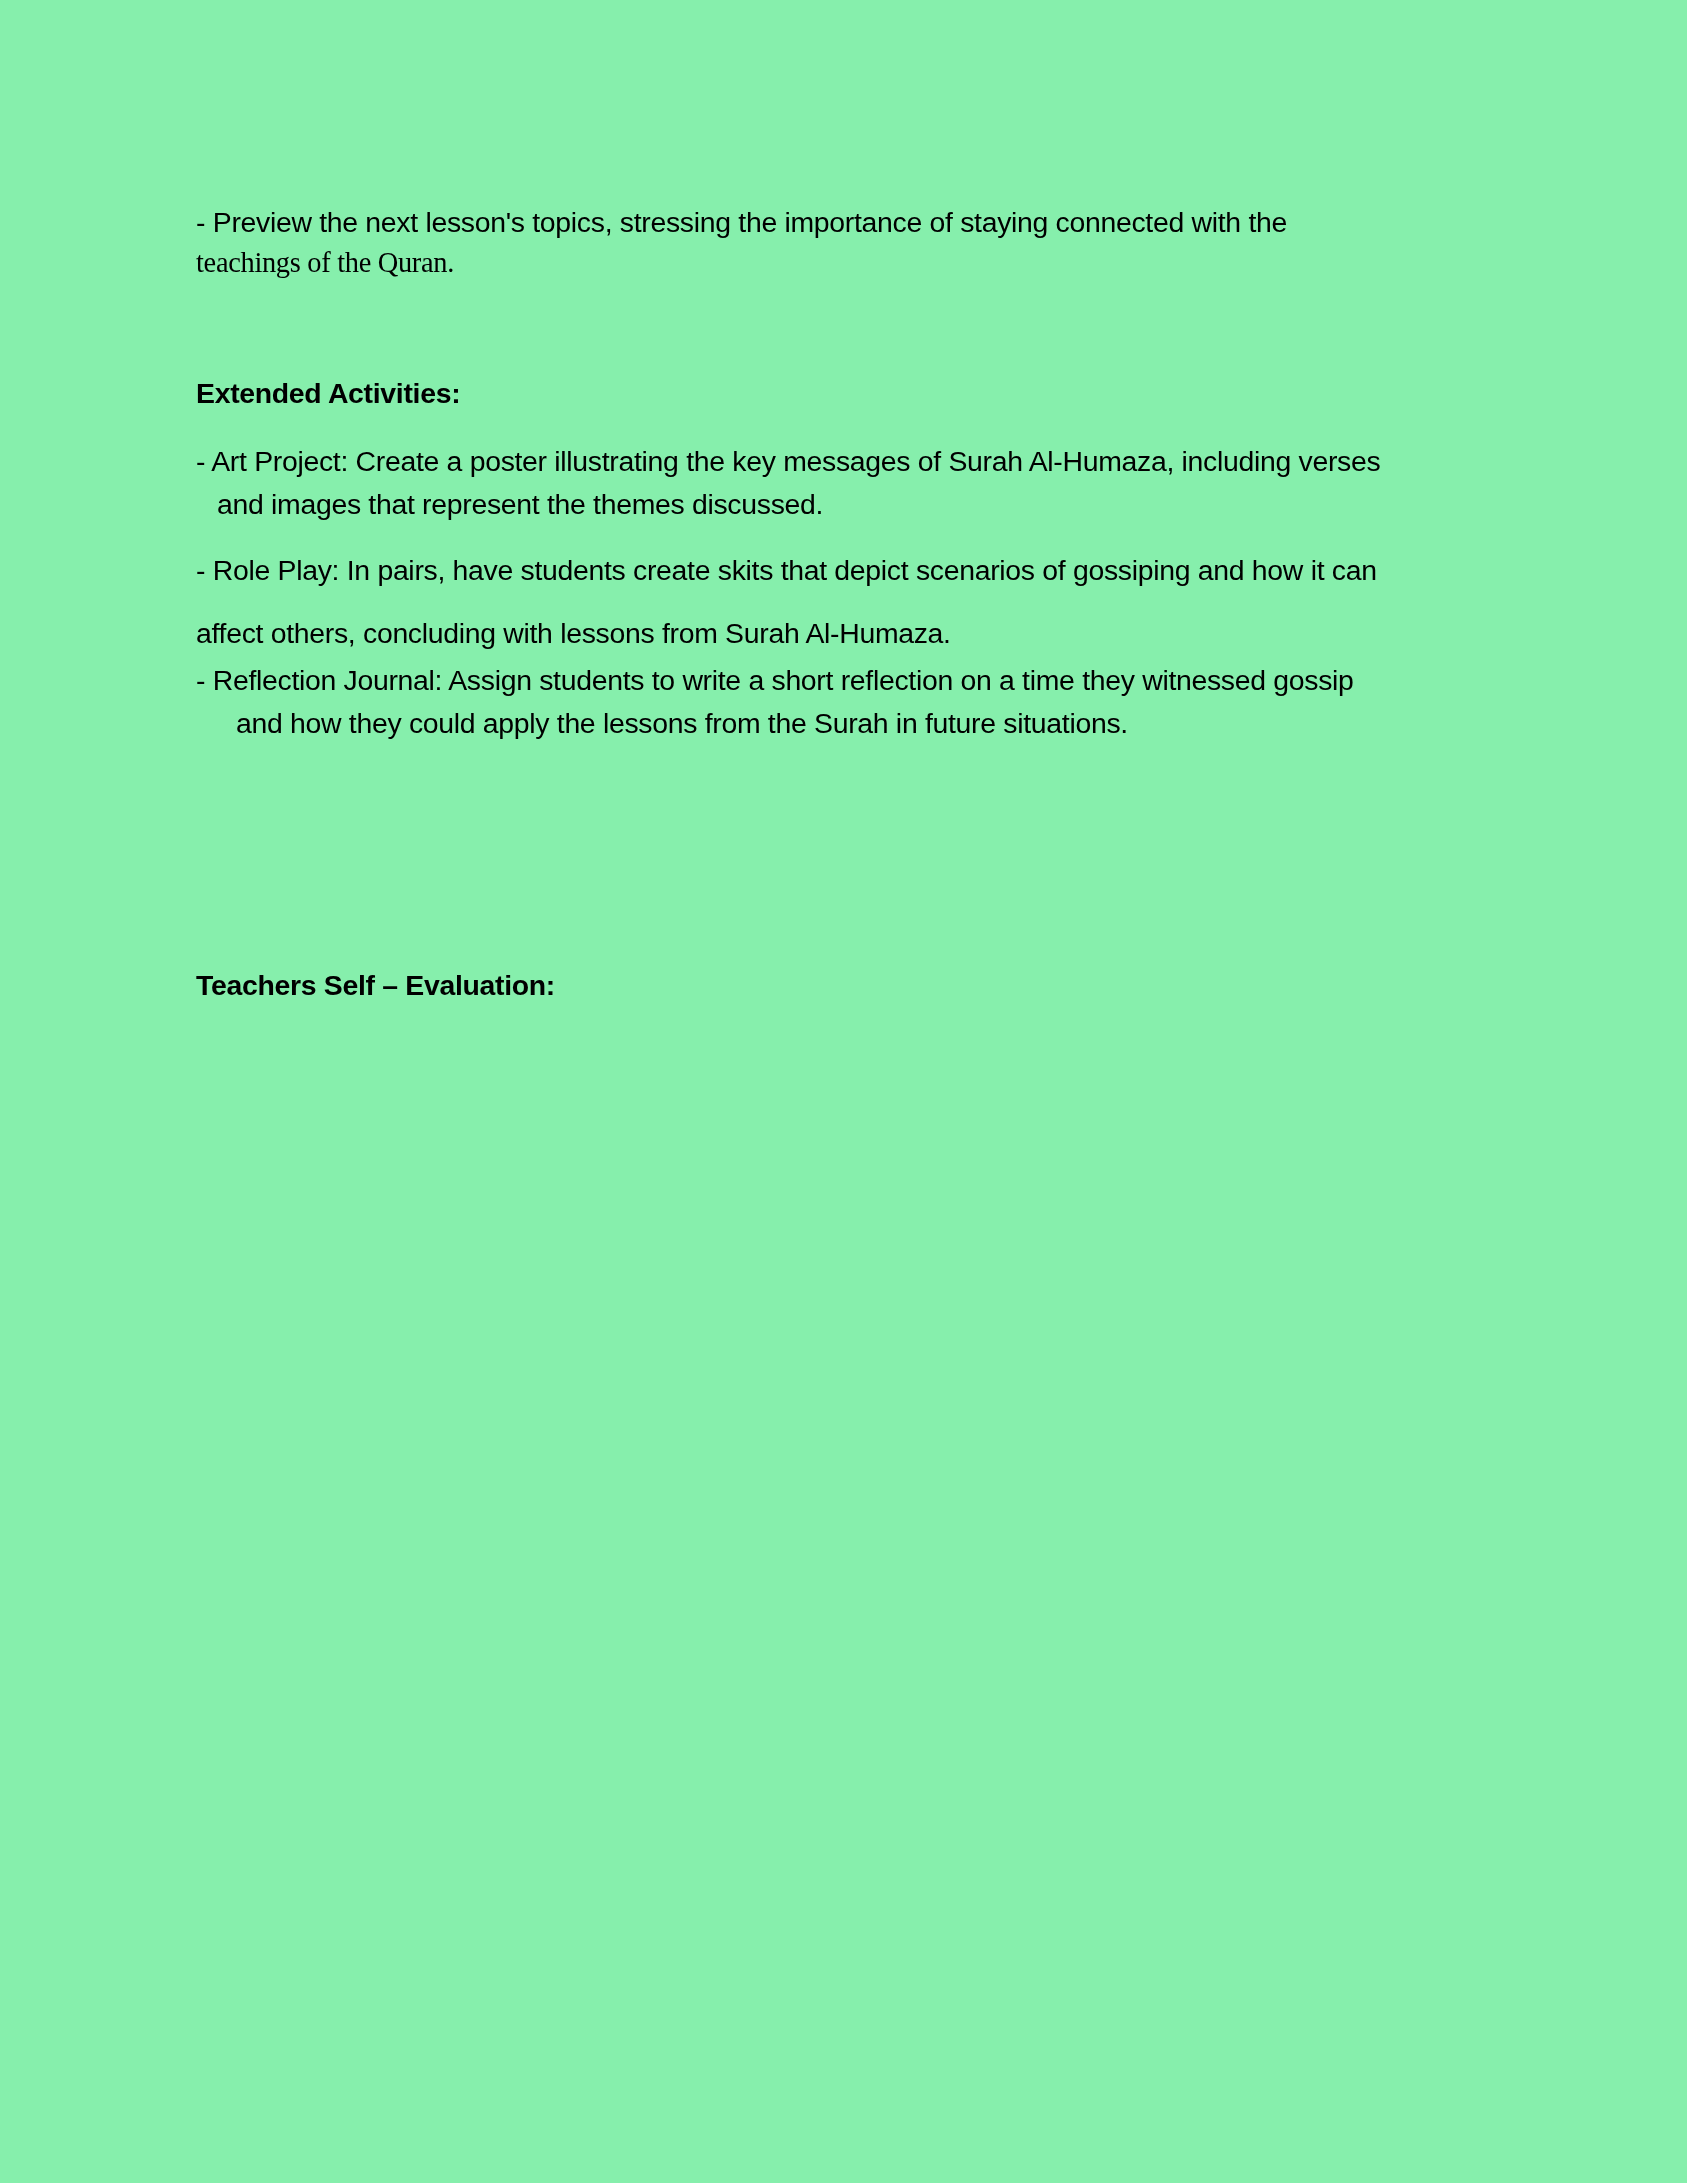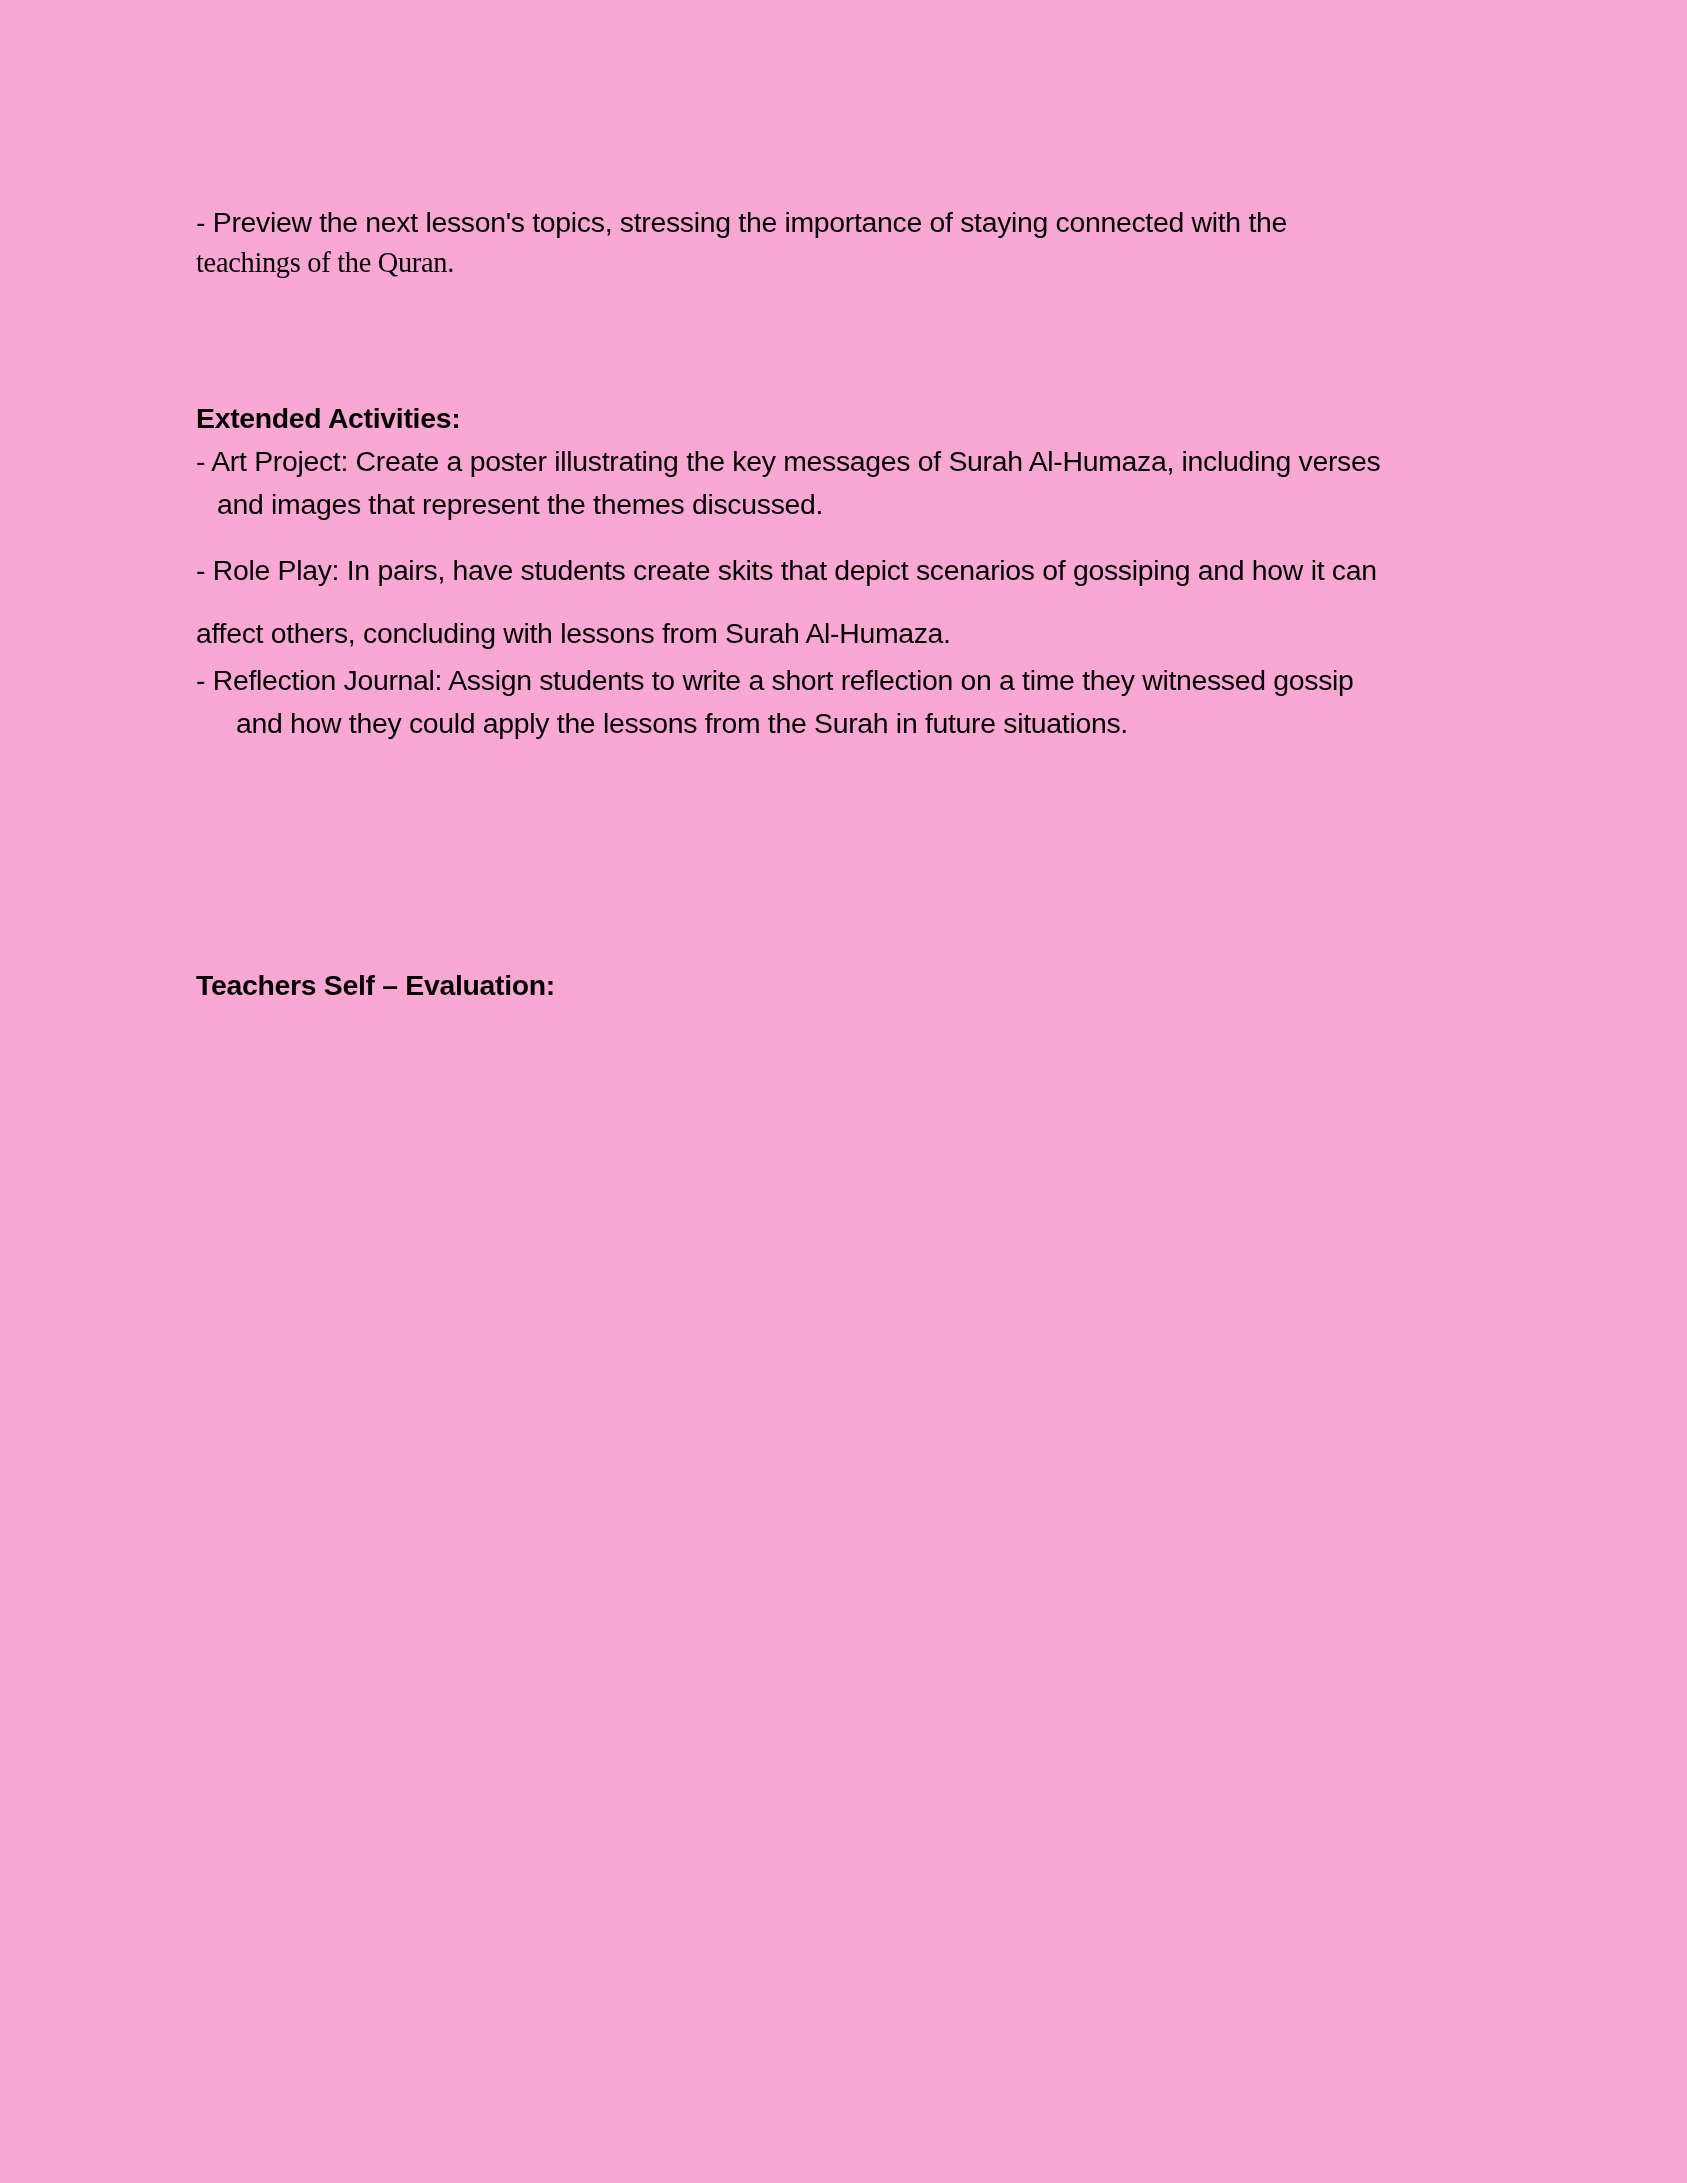--- a/index.html
+++ b/index.html
@@ -1,17 +1,17 @@
 <!DOCTYPE html>
 <html style="font-size:10.6px"><head>
   <meta charset="utf-8">
   <style>
     html, body { margin: 0; padding: 0; background: #ffffff; }
     body { width: 1687px; height: 2183px; position: relative; overflow: hidden; }
-    .page { position: absolute; left: 0; top: 0; width: 1687px; height: 2183px; background: #f9a8d4; }
+    .page { position: absolute; left: 0; top: 0; width: 1687px; height: 2183px; background: #86efac; }
     .line {
       position: absolute;
       left: 196px;
       white-space: nowrap;
       font-family: "Liberation Sans", sans-serif;
       font-size: 28.4px;
       line-height: 28.4px;
       letter-spacing: -0.3px;
       color: #000000;
     }
@@ -21,21 +21,21 @@
 </head>
 <body>
 
 <div class="page">
 
   <div class="para">
     <div class="line" style="top:208px;">- Preview the next lesson's topics, stressing the importance of staying connected with the</div>
     <div class="line" style="top:249px;font-family:Liberation Serif, serif;">teachings of the Quran.</div>
   </div>
 
-  <div class="line bold" style="top:404px;text-align:center;">Extended Activities:</div>
+  <div class="line bold" style="top:379px;text-align:center;">Extended Activities:</div>
 
   <div class="para">
     <div class="line" style="top:447px;">- Art Project: Create a poster illustrating the key messages of Surah Al-Humaza, including verses</div>
     <div class="line" style="top:490px;margin-left:21px;">and images that represent the themes discussed.</div>
   </div>
 
   <div class="para">
     <div class="line" style="top:556px;">- Role Play: In pairs, have students create skits that depict scenarios of gossiping and how it can</div>
     <div class="line" style="top:619px;">affect others, concluding with lessons from Surah Al-Humaza.</div>
   </div>

